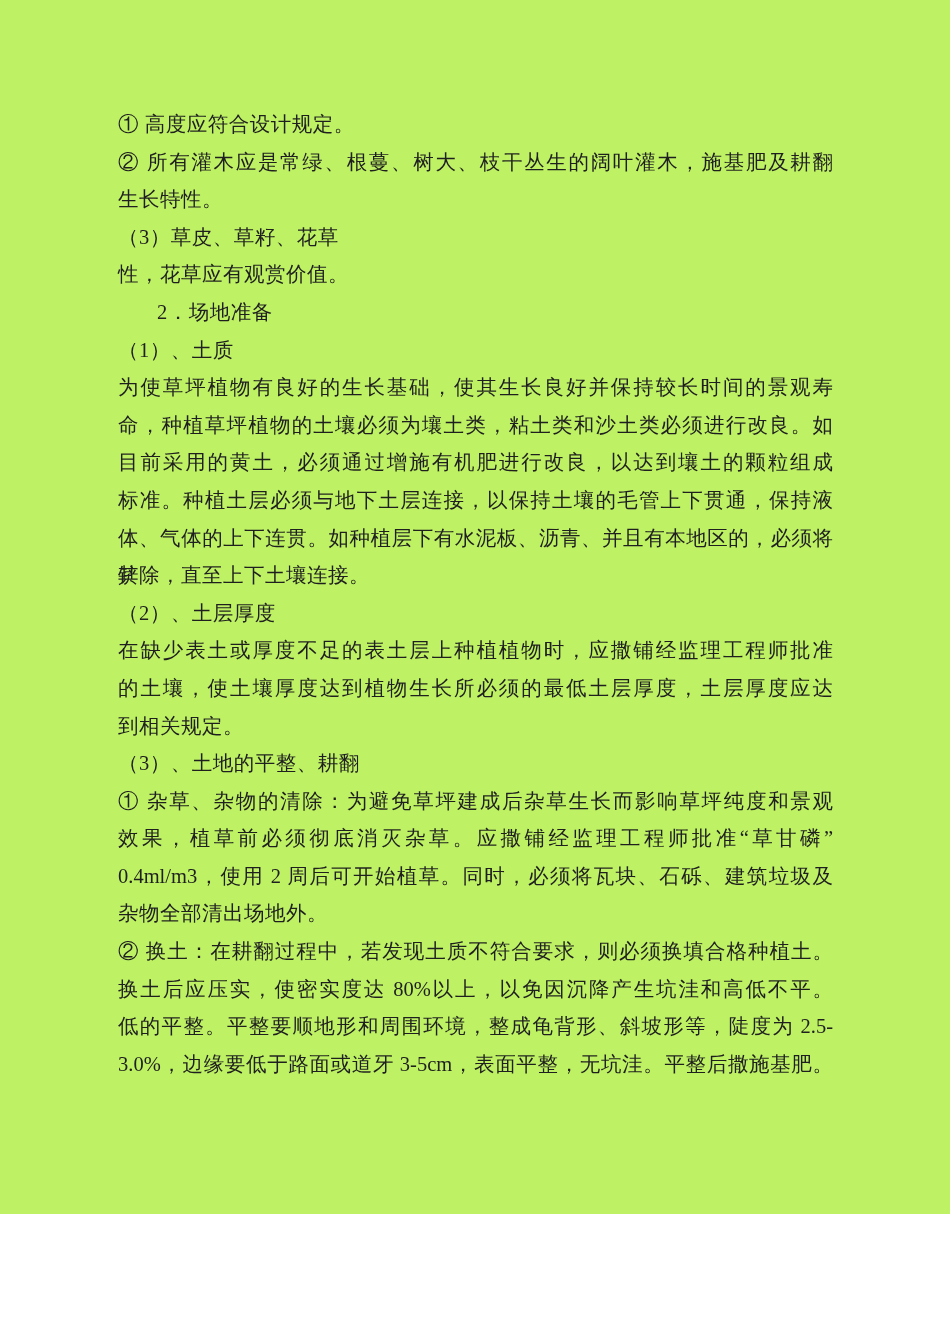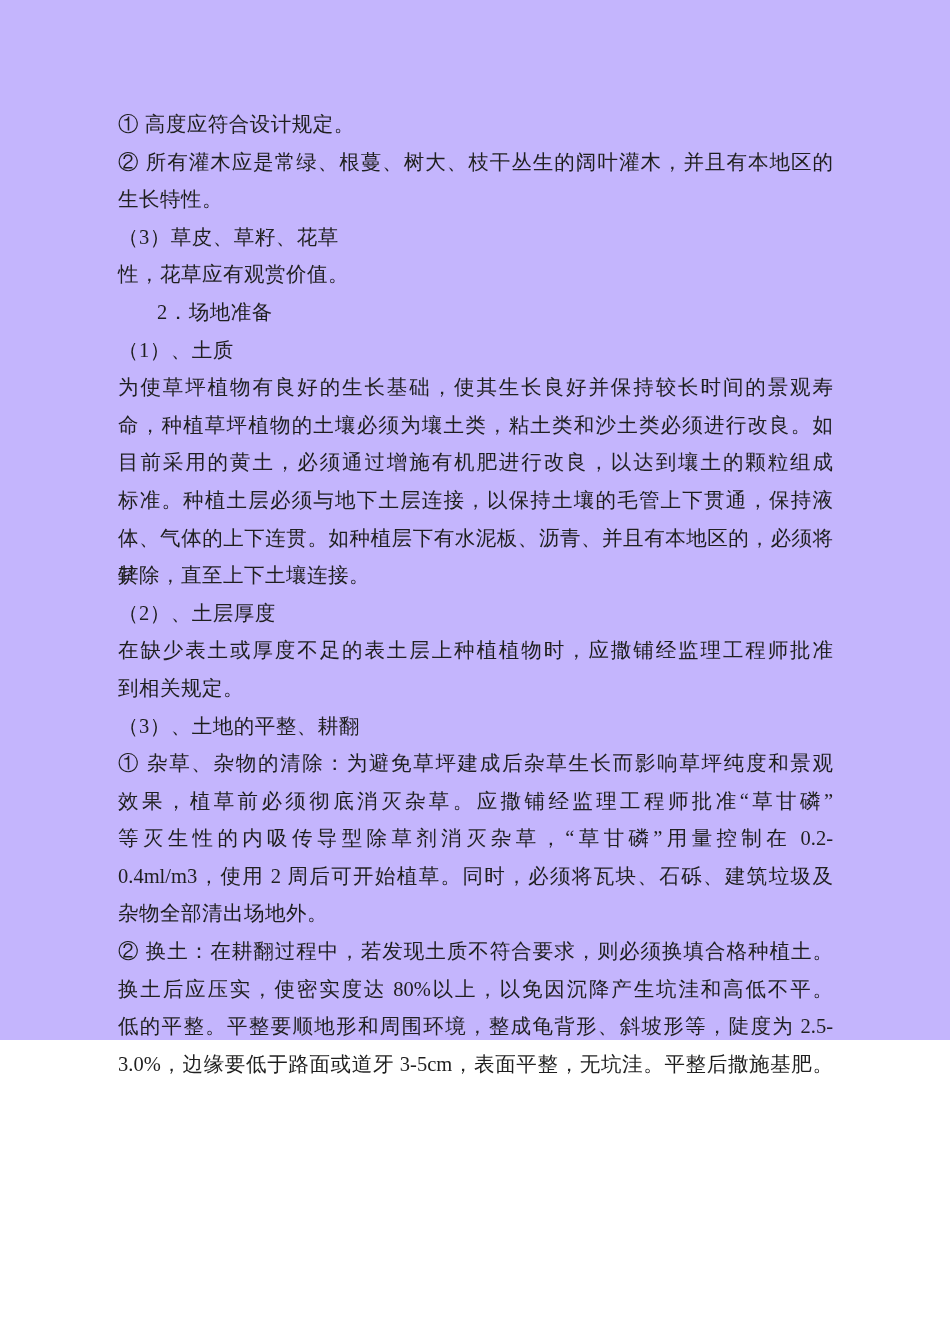--- a/index.html
+++ b/index.html
@@ -8,22 +8,22 @@
     background: #ffffff;
   }
   body {
     width: 950px;
     height: 1344px;
     overflow: hidden;
     font-family: "Liberation Serif", "DejaVu Serif", serif;
   }
   .doc-page {
     width: 950px;
-    height: 1040px;
-    background: #c4b5fd;
+    height: 1214px;
+    background: #bef264;
     box-sizing: border-box;
     padding: 106px 0 0 118px;
   }
   .doc-body {
     width: 715px;
   }
   .line {
     width: 715px;
     height: 37.6px;
     line-height: 37.6px;
@@ -43,39 +43,39 @@
     padding-left: 39px;
     width: 676px;
   }
 </style>
 </head>
 <body>
 
 <div class="doc-page">
   <div class="doc-body">
       <div class="line">① 高度应符合设计规定。</div>
-      <div class="line j">② 所有灌木应是常绿、根蔓、树大、枝干丛生的阔叶灌木，并且有本地区的</div>
+      <div class="line j">② 所有灌木应是常绿、根蔓、树大、枝干丛生的阔叶灌木，施基肥及耕翻</div>
       <div class="line">生长特性。</div>
       <div class="line">（3）草皮、草籽、花草</div>
       <div class="line">性，花草应有观赏价值。</div>
       <div class="line ind">2．场地准备</div>
       <div class="line">（1）、土质</div>
       <div class="line j">为使草坪植物有良好的生长基础，使其生长良好并保持较长时间的景观寿</div>
       <div class="line j">命，种植草坪植物的土壤必须为壤土类，粘土类和沙土类必须进行改良。如</div>
       <div class="line j">目前采用的黄土，必须通过增施有机肥进行改良，以达到壤土的颗粒组成</div>
       <div class="line j">标准。种植土层必须与地下土层连接，以保持土壤的毛管上下贯通，保持液</div>
       <div class="line j">体、气体的上下连贯。如种植层下有水泥板、沥青、并且有本地区的，必须将其</div>
       <div class="line">铲除，直至上下土壤连接。</div>
       <div class="line">（2）、土层厚度</div>
       <div class="line j">在缺少表土或厚度不足的表土层上种植植物时，应撒铺经监理工程师批准</div>
+      <div class="line j">的土壤，使土壤厚度达到植物生长所必须的最低土层厚度，土层厚度应达</div>
       <div class="line">到相关规定。</div>
       <div class="line">（3）、土地的平整、耕翻</div>
       <div class="line j">① 杂草、杂物的清除：为避免草坪建成后杂草生长而影响草坪纯度和景观</div>
       <div class="line j">效果，植草前必须彻底消灭杂草。应撒铺经监理工程师批准“草甘磷”</div>
-      <div class="line j">等灭生性的内吸传导型除草剂消灭杂草，“草甘磷”用量控制在 0.2-</div>
       <div class="line j">0.4ml/m3，使用 2 周后可开始植草。同时，必须将瓦块、石砾、建筑垃圾及</div>
       <div class="line">杂物全部清出场地外。</div>
       <div class="line j">② 换土：在耕翻过程中，若发现土质不符合要求，则必须换填合格种植土。</div>
       <div class="line j">换土后应压实，使密实度达 80%以上，以免因沉降产生坑洼和高低不平。</div>
       <div class="line j">低的平整。平整要顺地形和周围环境，整成龟背形、斜坡形等，陡度为 2.5-</div>
       <div class="line j">3.0%，边缘要低于路面或道牙 3-5cm，表面平整，无坑洼。平整后撒施基肥。</div>
     </div>
 </div>
 
 </body></html>

